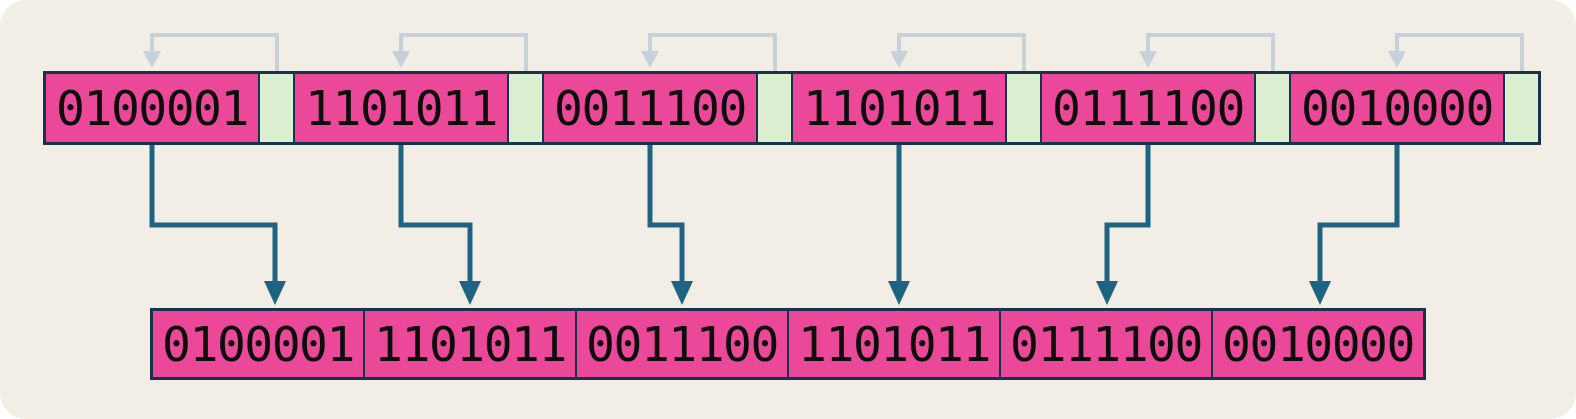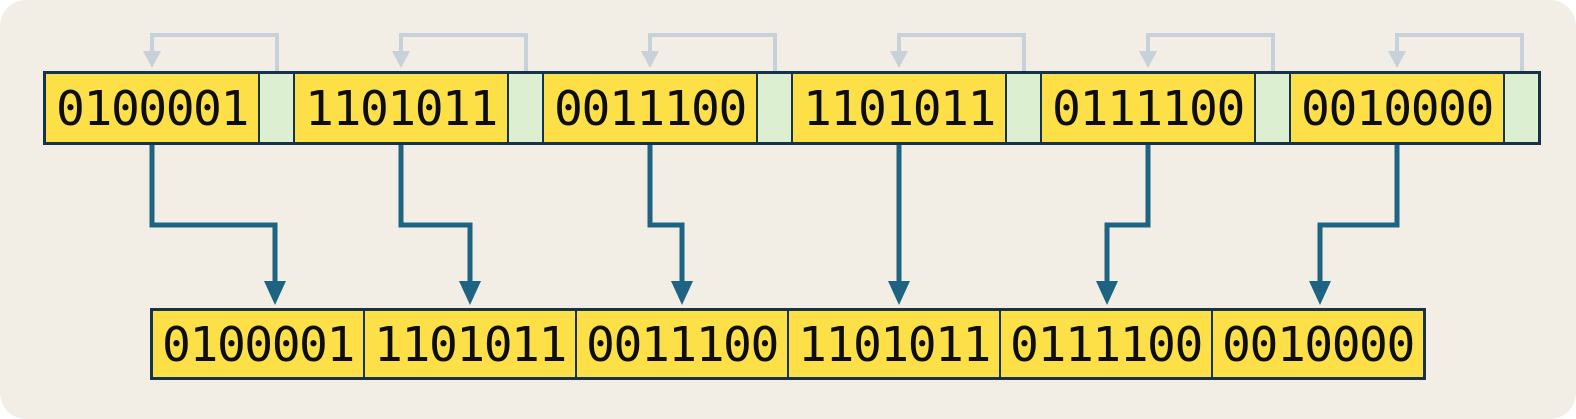--- a/index.html
+++ b/index.html
@@ -15,21 +15,21 @@
     position:absolute;
     display:flex;
     border:3px solid #15334a;
     background:#15334a;
   }
   .top-row{left:43px;top:71px;}
   .bottom-row{left:150px;top:308px;}
   .cell{
     height:68px;
     display:flex;align-items:center;justify-content:center;
-    background:#fde047;
+    background:#ec4899;
     font-size:48px;
     letter-spacing:-1.5px;
     color:#0d0d0d;
     border-left:2px solid #15334a;
     box-sizing:content-box;
   }
   .cell.first{border-left:none;}
   .bits{width:212px;}
   .pad{width:33px;background:#dcefd0;}
   .packed{width:210px;height:66px;}

